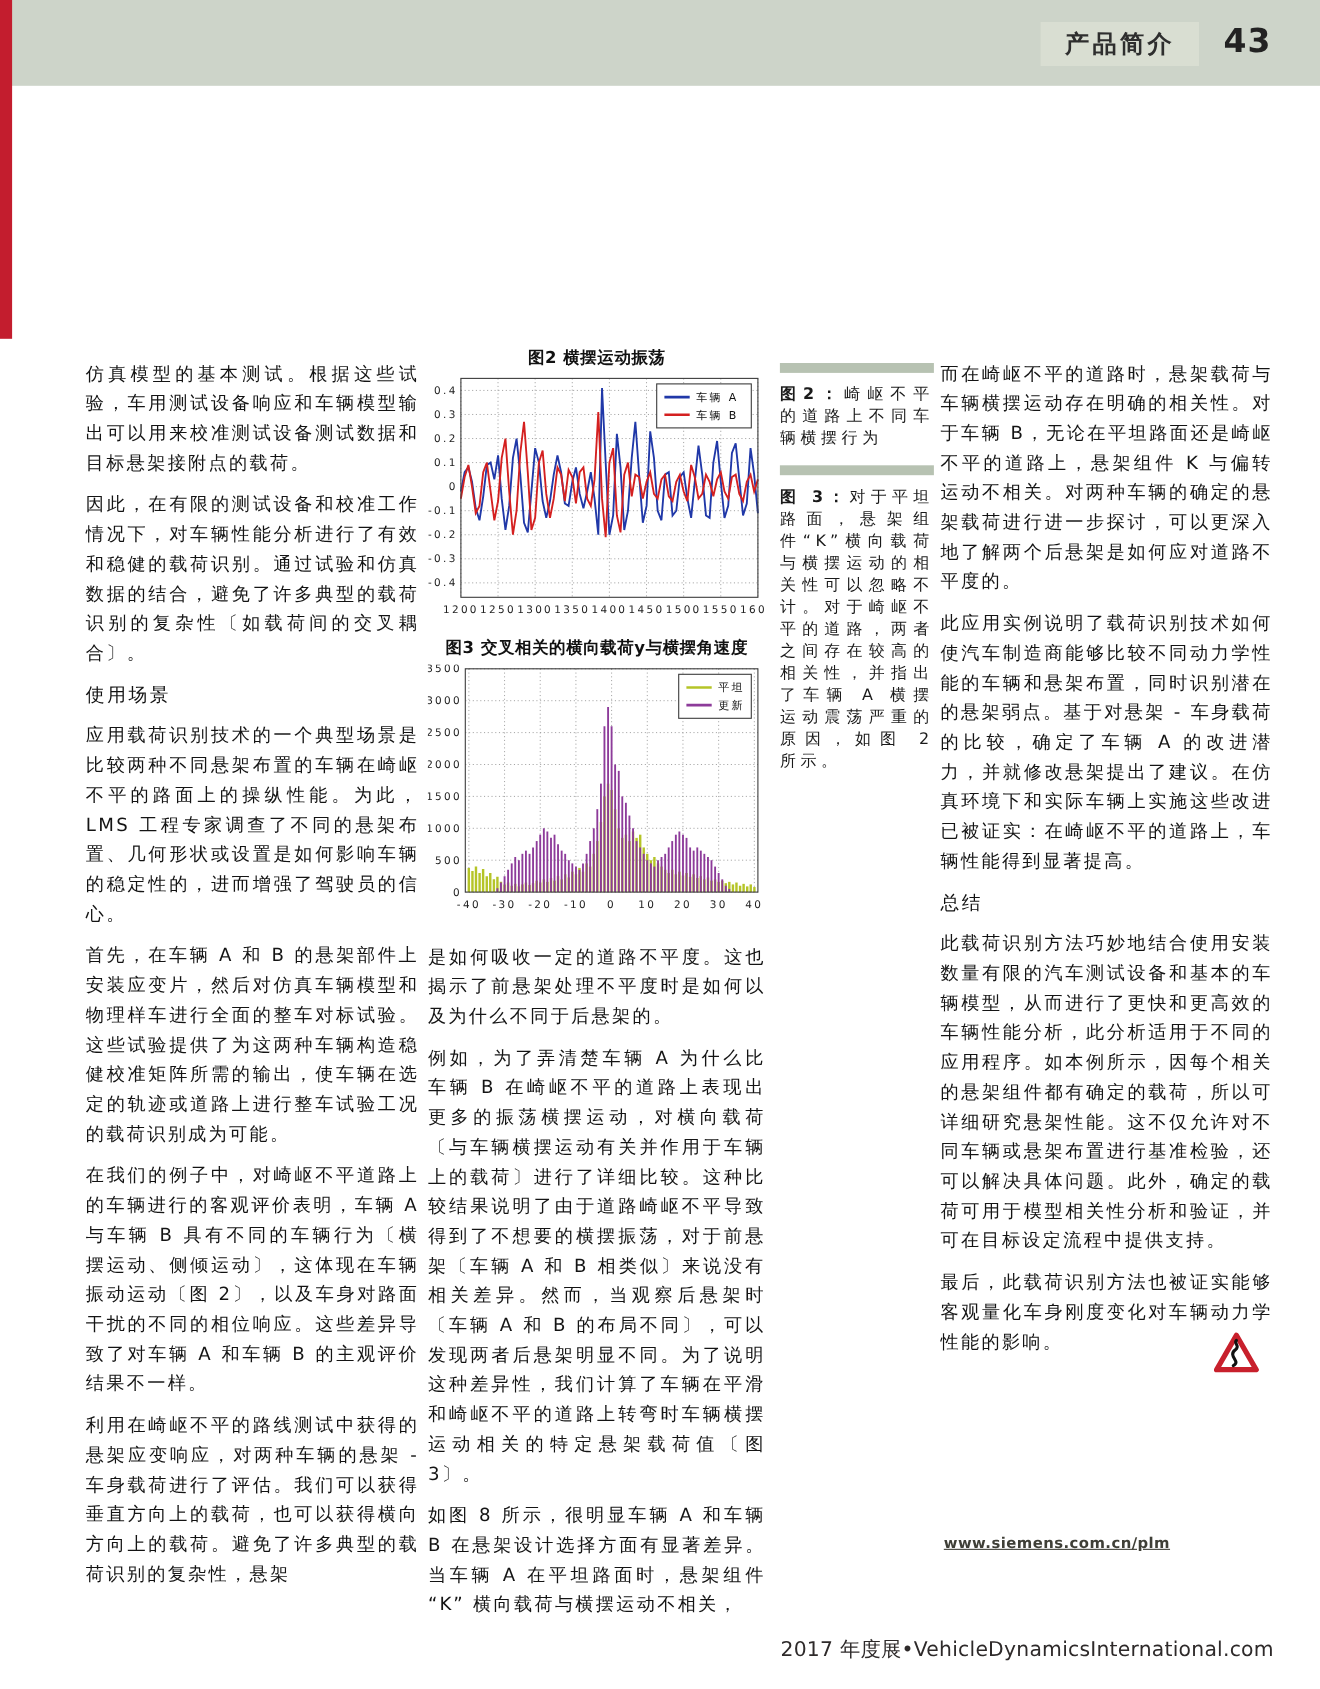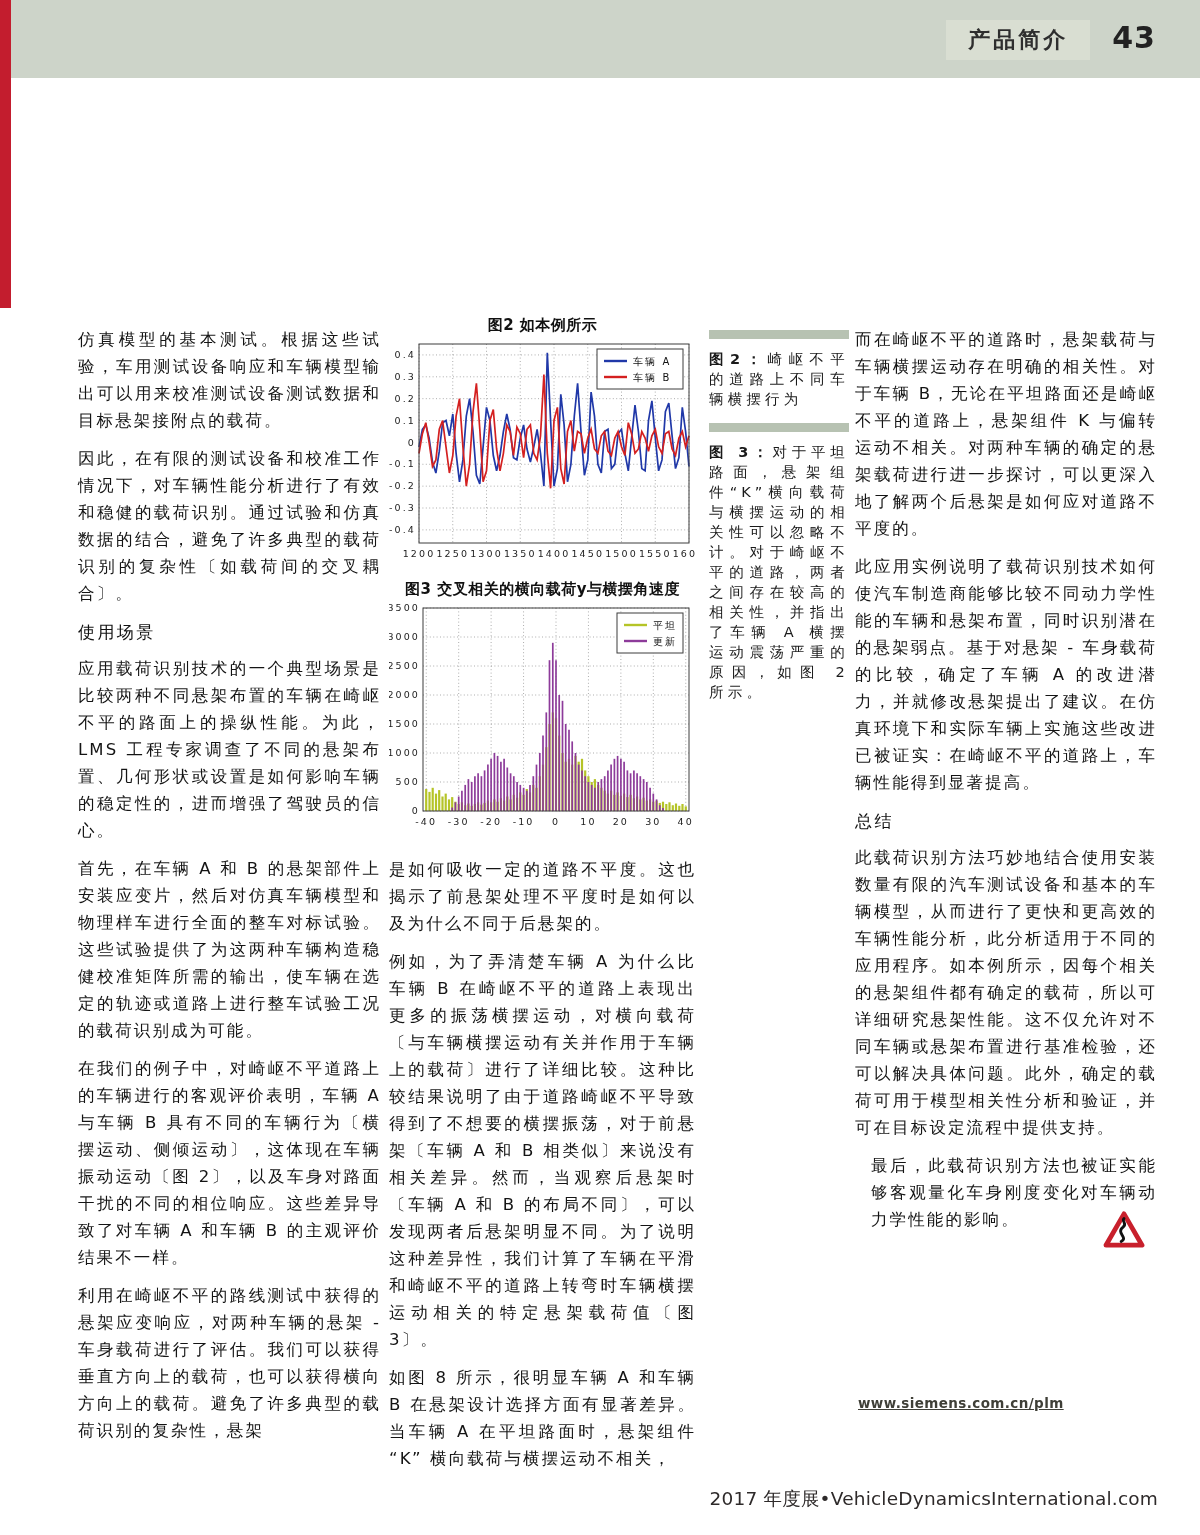--- a/index.html
+++ b/index.html
@@ -23,21 +23,21 @@
   .colQ{left:709px;top:330px;width:140px;font-size:14.5px;line-height:20px;letter-spacing:4.2px;color:#1a1a1a;}
   .colQ p{margin:0 0 4px 0;text-align:justify;text-justify:inter-character;}
   .cbar{height:9px;background:#b7c2b2;margin:0 0 10px 0;}
   .cbar2{margin-top:14px;}
   h3.shead{font-size:17px;font-weight:normal;margin:12px 0 9px 0;letter-spacing:2.4px;color:#111;}
 
   .chartblock{margin-bottom:6px;}
   .ctitle{font-size:15px;font-weight:bold;text-align:center;letter-spacing:0.5px;color:#111;margin-bottom:1px;white-space:nowrap;}
   .ctext{margin-top:18px;}
 
-  .p4wrap{position:relative;margin-left:16px;}
+  .p4wrap{position:relative;}
   .roadsign{position:absolute;right:12px;bottom:-16px;width:42px;height:38px;}
 
   .infobox{position:absolute;left:856px;top:1388px;width:298px;}
   .infobar{background:#c3cebf;font-size:13.5px;font-weight:bold;color:#333;padding:5px 8px;letter-spacing:1px;}
   .infolink{display:inline-block;margin:7px 0 0 2px;font-size:13.5px;font-weight:bold;color:#3f3f37;text-decoration:underline;letter-spacing:0.4px;}
   .footer{position:absolute;right:42px;top:1486px;font-size:18.5px;color:#2e2a2a;letter-spacing:0.2px;}
 </style>
 </head>
 <body>
 
@@ -56,21 +56,21 @@
     <p>因此，在有限的测试设备和校准工作情况下，对车辆性能分析进行了有效和稳健的载荷识别。通过试验和仿真数据的结合，避免了许多典型的载荷识别的复杂性〔如载荷间的交叉耦合〕。</p>
     <h3 class="shead">使用场景</h3>
     <p>应用载荷识别技术的一个典型场景是比较两种不同悬架布置的车辆在崎岖不平的路面上的操纵性能。为此，LMS 工程专家调查了不同的悬架布置、几何形状或设置是如何影响车辆的稳定性的，进而增强了驾驶员的信心。</p>
     <p>首先，在车辆 A 和 B 的悬架部件上安装应变片，然后对仿真车辆模型和物理样车进行全面的整车对标试验。这些试验提供了为这两种车辆构造稳健校准矩阵所需的输出，使车辆在选定的轨迹或道路上进行整车试验工况的载荷识别成为可能。</p>
     <p>在我们的例子中，对崎岖不平道路上的车辆进行的客观评价表明，车辆 A 与车辆 B 具有不同的车辆行为〔横摆运动、侧倾运动〕，这体现在车辆振动运动〔图 2〕，以及车身对路面干扰的不同的相位响应。这些差异导致了对车辆 A 和车辆 B 的主观评价结果不一样。</p>
     <p>利用在崎岖不平的路线测试中获得的悬架应变响应，对两种车辆的悬架 - 车身载荷进行了评估。我们可以获得垂直方向上的载荷，也可以获得横向方向上的载荷。避免了许多典型的载荷识别的复杂性，悬架</p>
   </div>
 
   <div class="col colC bodytext">
     <div class="chartblock">
-      <div class="ctitle">图2 如本例所示</div>
+      <div class="ctitle">图2 横摆运动振荡</div>
       <svg id="chart1" width="307" height="222">
           <rect x="30" y="4" width="270" height="199" fill="#ffffff"></rect>
           <line x1="30" x2="30" y1="4" y2="203" stroke="#8a8a8a" stroke-width="0.7" stroke-dasharray="1,2.4"></line>
           <text x="30" y="217" font-size="9.5" fill="#222" text-anchor="middle">1200</text>
           <line x1="63.75" x2="63.75" y1="4" y2="203" stroke="#8a8a8a" stroke-width="0.7" stroke-dasharray="1,2.4"></line>
           <text x="63.75" y="217" font-size="9.5" fill="#222" text-anchor="middle">1250</text>
           <line x1="97.5" x2="97.5" y1="4" y2="203" stroke="#8a8a8a" stroke-width="0.7" stroke-dasharray="1,2.4"></line>
           <text x="97.5" y="217" font-size="9.5" fill="#222" text-anchor="middle">1300</text>
           <line x1="131.25" x2="131.25" y1="4" y2="203" stroke="#8a8a8a" stroke-width="0.7" stroke-dasharray="1,2.4"></line>
           <text x="131.25" y="217" font-size="9.5" fill="#222" text-anchor="middle">1350</text>

